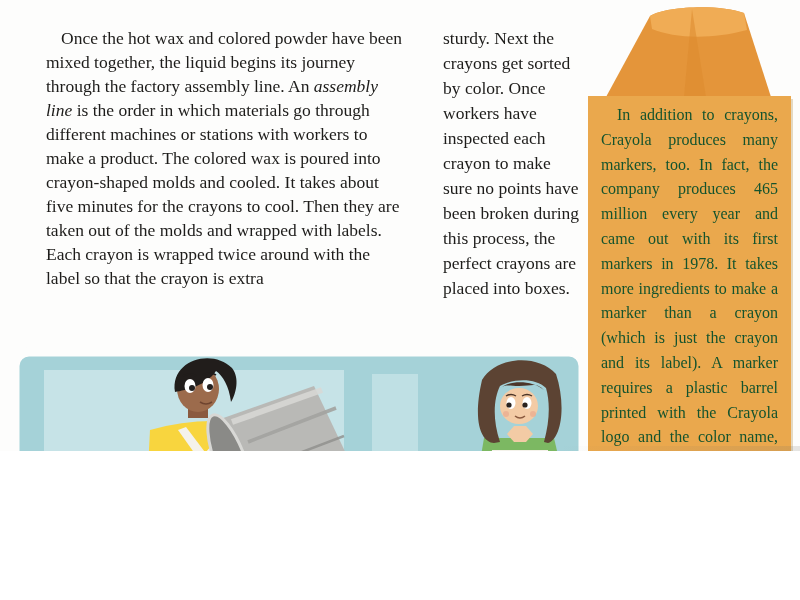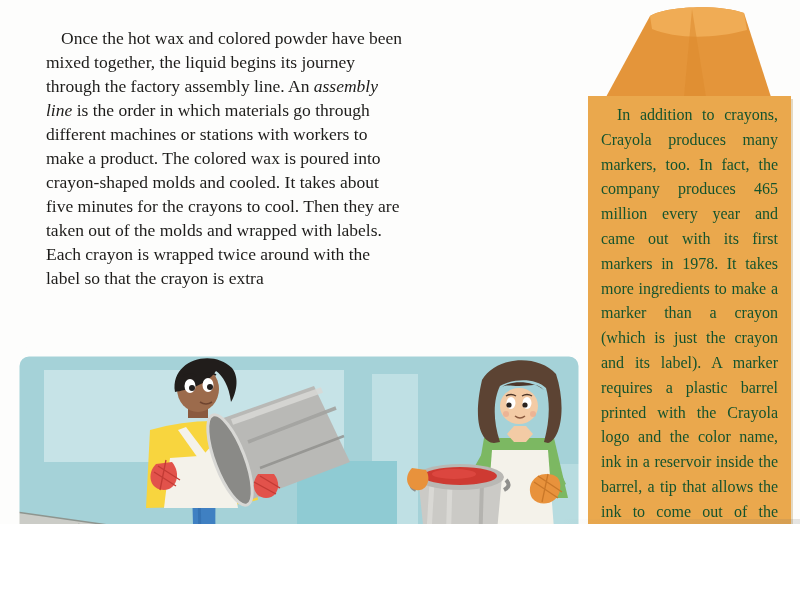--- a/index.html
+++ b/index.html
@@ -1,16 +1,16 @@
 <!DOCTYPE html>
 <html><head>
 <meta charset="utf-8">
 <style>
   html,body{margin:0;padding:0;background:#ffffff;}
-  .page{position:relative;width:800px;height:524px;background:#FDFDFC;overflow:hidden;
+  .page{position:relative;width:800px;height:451px;background:#FDFDFC;overflow:hidden;
         font-family:"Liberation Serif", serif;color:#1d1c1a;}
   p{margin:0;}
   .col1{position:absolute;left:46px;top:26px;width:358px;font-size:17.5px;line-height:24px;}
   .col2{position:absolute;left:443px;top:26px;width:140px;font-size:17.5px;line-height:25px;}
   .indent{text-indent:15px;}
   .sidebar{position:absolute;left:588px;top:96px;width:203px;height:483px;background:#EAA84D;
            box-shadow:2px 3px 0 rgba(180,148,88,.35);overflow:hidden;}
   .sidebar p{padding:7px 13px 0 13px;font-size:16px;line-height:24.8px;text-align:justify;
              color:#14532d;text-indent:16px;}
   .tip-svg{position:absolute;left:588px;top:0;}
@@ -21,20 +21,23 @@
 </style>
 </head>
 <body>
 
 <div class="page">
 
   <div class="col1">
     <p class="indent"><span>Once the hot wax and colored powder have been mixed together, the liquid begins its journey through the factory assembly line. An </span><i>assembly line</i><span> is the order in which materials go through different machines or stations with workers to make a product. The colored wax is poured into crayon-shaped molds and cooled. It takes about five minutes for the crayons to cool. Then they are taken out of the molds and wrapped with labels. Each crayon is wrapped twice around with the label so that the crayon is extra</span></p>
   </div>
 
+  <div class="col2">
+    <p>sturdy. Next the crayons get sorted by color. Once workers have inspected each crayon to make sure no points have been broken during this process, the perfect crayons are placed into boxes.</p>
+  </div>
 
   <svg class="tip-svg" width="205" height="97" viewBox="0 0 205 97">
     <path d="M18,97 L62,16 C78,6 132,4 156,13 L183,97 Z" fill="#E4953A"></path>
     <path d="M62,16 C78,6 132,4 156,13 L159,30 C122,40 86,38 64,29 Z" fill="#F0AC55"></path>
     <path d="M104,9 L118,97 L96,97 Z" fill="#DD8A2E" opacity="0.55"></path>
   </svg>
 
   <div class="sidebar">
     <p>In addition to crayons, Crayola produces many markers, too. In fact, the company produces 465 million every year and came out with its first markers in 1978. It takes more ingredients to make a marker than a crayon (which is just the crayon and its label). A marker requires a plastic barrel printed with the Crayola logo and the color name, ink in a reservoir inside the barrel, a tip that allows the ink to come out of the reservoir, and a plastic cap.</p>
   </div>

